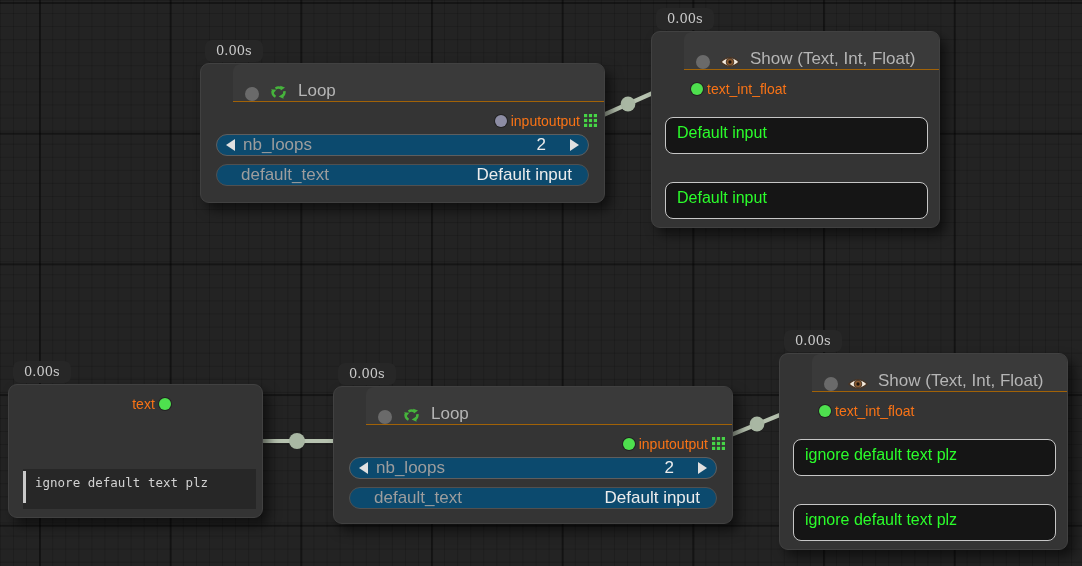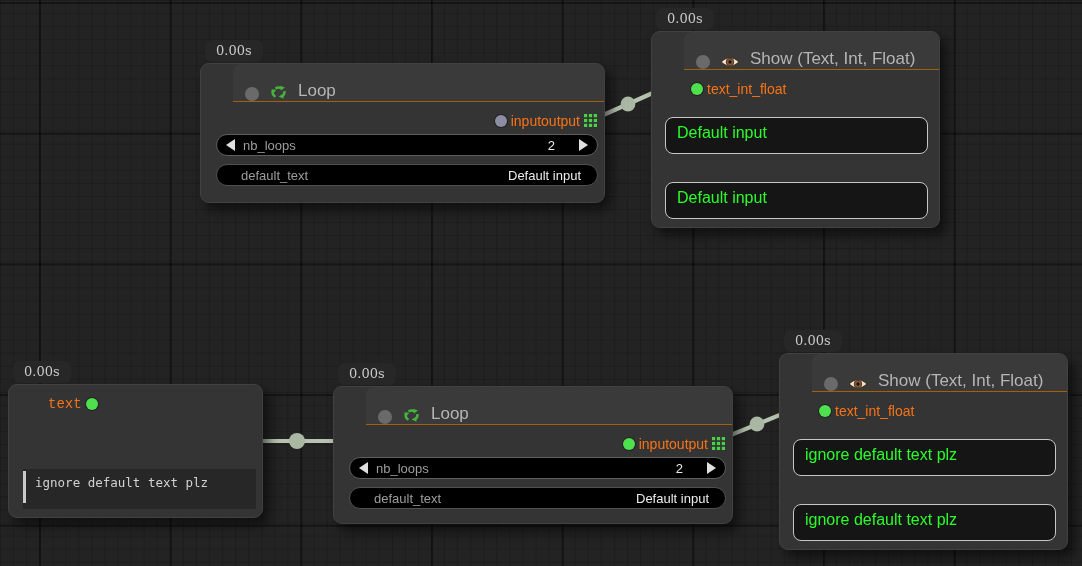--- a/index.html
+++ b/index.html
@@ -42,23 +42,23 @@
   .hicon{display:flex;align-items:center;flex:none;}
   .io-row{
     display:flex;justify-content:flex-end;align-items:center;
     margin-top:6px;padding:0 7px;height:25px;
   }
   .port{display:flex;align-items:center;gap:4px;font-size:14px;color:#f97316;}
   .pdot{width:12px;height:12px;border-radius:50%;flex:none;box-shadow:0 0 0 1px rgba(0,0,0,0.35);}
   .pdot.green{background:var(--port-green);}
   .pdot.gray{background:var(--port-gray);}
   .widget{
-    position:absolute;left:15px;right:6px;height:22px;box-sizing:border-box;
-    background:#000000;border:1px solid #5e5e5e;border-radius:11px;
-    display:flex;align-items:center;font-size:13px;
+    position:absolute;left:15px;right:15px;height:22px;box-sizing:border-box;
+    background:#0c4a6e;border:1px solid #5e5e5e;border-radius:11px;
+    display:flex;align-items:center;font-size:17px;
   }
   .widget.text-widget{border-color:#505050;padding:0 16px 0 24px;}
   .wlabel{color:#9d9d9d;white-space:nowrap;}
   .wvalue{margin-left:auto;color:#ececec;white-space:nowrap;}
   .tri{width:0;height:0;flex:none;}
   .tri-left{border-top:6px solid transparent;border-bottom:6px solid transparent;border-right:9px solid #e0e0e0;margin:0 8px 0 9px;}
   .tri-right{border-top:6px solid transparent;border-bottom:6px solid transparent;border-left:9px solid #e0e0e0;margin:0 9px 0 10px;}
   .wvalue-num{color:#ececec;margin-left:auto;margin-right:14px;}
   .display-box{
     position:absolute;left:13px;width:263px;height:37px;box-sizing:border-box;
@@ -161,21 +161,21 @@
         <span class="pdot green"></span>
         <span>text_int_float</span>
       </div>
     </div>
     <div class="display-box" style="top:85px;">Default input</div>
     <div class="display-box" style="top:150px;">Default input</div>
   </div>
 
   <div class="node" style="left:8px;top:384px;width:255px;height:134px;">
     <div class="badge">0.00s</div>
-    <div class="io-row" style="justify-content:flex-start;font-family:Liberation Mono, monospace;">
+    <div class="io-row" style="justify-content:center;">
       <div class="port">
         <span>text</span>
         <span class="pdot green"></span>
       </div>
     </div>
     <div class="textarea">
       <span class="caret-bar"></span>
       <span>ignore default text plz</span>
     </div>
   </div>

